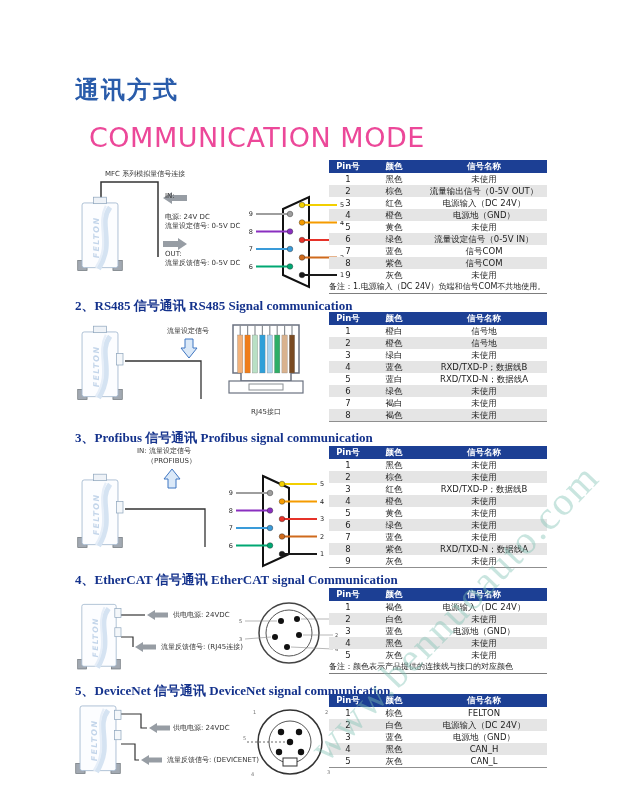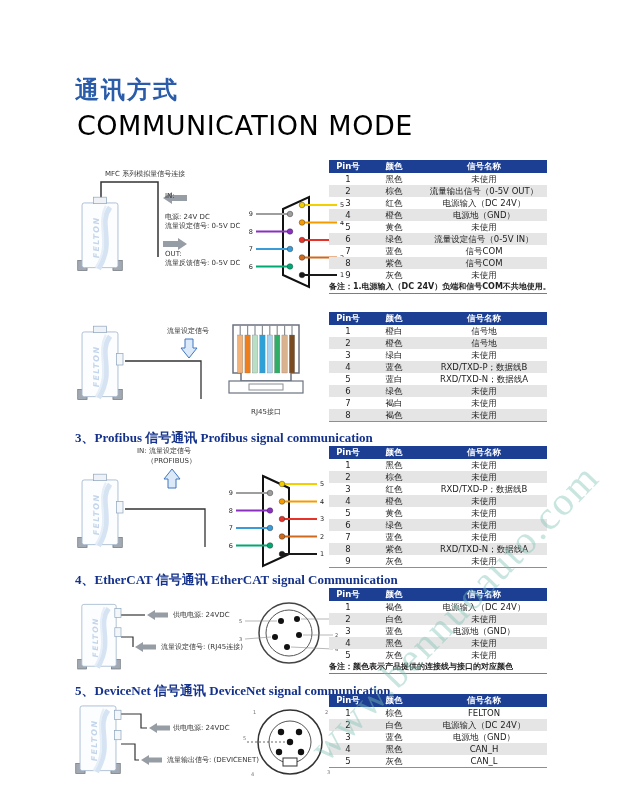--- a/index.html
+++ b/index.html
@@ -1,50 +1,51 @@
 <!DOCTYPE html>
 <html><head>
 <meta charset="utf-8">
 <style>
   html,body{margin:0;padding:0;background:#fff;}
   .page{position:relative;width:629px;height:800px;background:#fff;overflow:hidden;
         font-family:"DejaVu Sans","Liberation Sans",sans-serif;}
   .title-cn{position:absolute;left:75px;top:74px;margin:0;font-size:24px;font-weight:bold;
             color:#2a5caa;letter-spacing:2px;}
-  .title-en{position:absolute;left:73px;top:106px;margin:4px;font-size:27px;font-weight:400;
-            color:#000000;letter-spacing:0.5px;}
+  .title-en{position:absolute;left:73px;top:106px;margin:16px;font-size:27px;font-weight:400;
+            color:#ec4899;letter-spacing:0.5px;}
   .sec-h{position:absolute;left:75px;margin:0;font-size:13px;font-weight:bold;color:#14328c;
          font-family:"Liberation Serif","DejaVu Serif","DejaVu Sans",serif;white-space:nowrap;}
   .tbl{position:absolute;left:329px;width:218px;}
   .tbl table{width:100%;border-collapse:collapse;table-layout:fixed;}
   .tbl th{background:#1c3f94;color:#fff;font-size:8.5px;font-weight:bold;height:13px;padding:0;
           text-align:center;}
   .tbl td{font-size:8.5px;color:#1d1d1d;text-align:center;height:12px;line-height:12px;padding:0;
           white-space:nowrap;overflow:hidden;}
   .tbl tbody tr:nth-child(even){background:#e5e5e5;}
   .tbl.plain table{border-bottom:1px solid #8f8f8f;}
-  .note{font-size:8px;font-weight:bold;color:#222;line-height:12px;height:12px;white-space:nowrap;
+  .note{font-size:8px;font-weight:normal;color:#222;line-height:12px;height:12px;white-space:nowrap;
         border-bottom:1px solid #7d7d7d;overflow:hidden;}
   .diag{position:absolute;}
   .diag svg{position:absolute;left:0;top:0;overflow:visible;}
   .dlabel{position:absolute;font-size:7px;line-height:9px;color:#333;white-space:nowrap;}
   .dlabel.center{text-align:center;}
   .watermark{position:absolute;left:300px;top:738px;width:520px;font-size:40px;letter-spacing:2px;
              font-family:"Liberation Serif","DejaVu Serif",serif;color:rgba(126,192,178,0.42);
              transform:rotate(-46deg);transform-origin:0 0;pointer-events:none;z-index:10;
              white-space:nowrap;}
 </style>
 </head>
 <body>
 
 <div class="page">
 
   <h1 class="title-cn">通讯方式</h1>
   <h2 class="title-en">COMMUNICATION MODE</h2>
 
+  <h3 class="sec-h" style="top:297px">2、RS485 信号通讯 RS485 Signal communication</h3>
   <h3 class="sec-h" style="top:429px">3、Profibus 信号通讯 Profibus signal communication</h3>
   <h3 class="sec-h" style="top:571px">4、EtherCAT 信号通讯 EtherCAT signal Communication</h3>
   <h3 class="sec-h" style="top:682px">5、DeviceNet 信号通讯 DeviceNet signal communication</h3>
 
   <div class="diag" style="left:75px;top:160px;width:252px;height:135px">
     <svg width="252" height="135" viewBox="0 0 252 135">
       <polyline points="26,38 26,22 83,22 83,97" fill="none" stroke="#333" stroke-width="1.5"></polyline>
       <path d="M88,38 l9,-6 v3 h15 v6 h-15 v3 Z" fill="#979da4"></path>
       <path d="M112,84 l-9,-6 v3 h-15 v6 h15 v3 Z" fill="#979da4"></path>
     </svg>
@@ -250,21 +251,21 @@
       <line x1="54" y1="54" x2="96" y2="56" stroke="#888" stroke-width="0.6"></line>
       <line x1="40" y1="28" x2="8" y2="28" stroke="#888" stroke-width="0.6"></line>
       <line x1="34" y1="44" x2="8" y2="46" stroke="#888" stroke-width="0.6"></line>
       <text x="98" y="28" font-size="5" fill="#555">1</text>
       <text x="98" y="44" font-size="5" fill="#555">2</text>
       <text x="98" y="58" font-size="5" fill="#555">4</text>
       <text x="2" y="30" font-size="5" fill="#555">5</text>
       <text x="2" y="48" font-size="5" fill="#555">3</text>
     </svg>
     <div class="dlabel" style="left:98px;top:28px">供电电源: 24VDC</div>
-    <div class="dlabel" style="left:86px;top:60px">流量设定信号: (RJ45连接)</div>
+    <div class="dlabel" style="left:86px;top:60px">流量反馈信号: (RJ45连接)</div>
   </div>
 
   <div class="diag" style="left:75px;top:688px;width:260px;height:107px">
     <svg width="260" height="107" viewBox="0 0 260 107">
       <polyline points="46,26 66,26 66,40 72,40" fill="none" stroke="#333" stroke-width="1.2"></polyline>
       <polyline points="46,56 60,56 60,72 64,72" fill="none" stroke="#333" stroke-width="1.2"></polyline>
       <path d="M74,40 l8,-5 v2.5 h13 v5 h-13 v2.5 Z" fill="#979da4"></path>
       <path d="M66,72 l8,-5 v2.5 h13 v5 h-13 v2.5 Z" fill="#979da4"></path>
     </svg>
     <svg style="left:0px;top:10px" width="46" height="82" viewBox="0 0 64 108">
@@ -287,21 +288,21 @@
       <circle cx="58" cy="52" r="3.2" fill="#111"></circle>
       <line x1="4" y1="42" x2="44" y2="42" stroke="#444" stroke-width="0.8" stroke-dasharray="2,2"></line>
       <rect x="40" y="58" width="14" height="8" fill="#fff" stroke="#333" stroke-width="1"></rect>
       <text x="10" y="14" font-size="5" fill="#777">1</text>
       <text x="82" y="14" font-size="5" fill="#777">2</text>
       <text x="84" y="74" font-size="5" fill="#777">3</text>
       <text x="8" y="76" font-size="5" fill="#777">4</text>
       <text x="0" y="40" font-size="5" fill="#777">5</text>
     </svg>
     <div class="dlabel" style="left:98px;top:36px">供电电源: 24VDC</div>
-    <div class="dlabel" style="left:92px;top:68px">流量输出信号: (DEVICENET)</div>
+    <div class="dlabel" style="left:92px;top:68px">流量反馈信号: (DEVICENET)</div>
   </div>
 
   <div class="tbl" style="top:160px">
     <table>
       <colgroup>
           <col style="width:38px">
           <col style="width:54px">
           <col style="width:126px">
         </colgroup>
       <thead>

